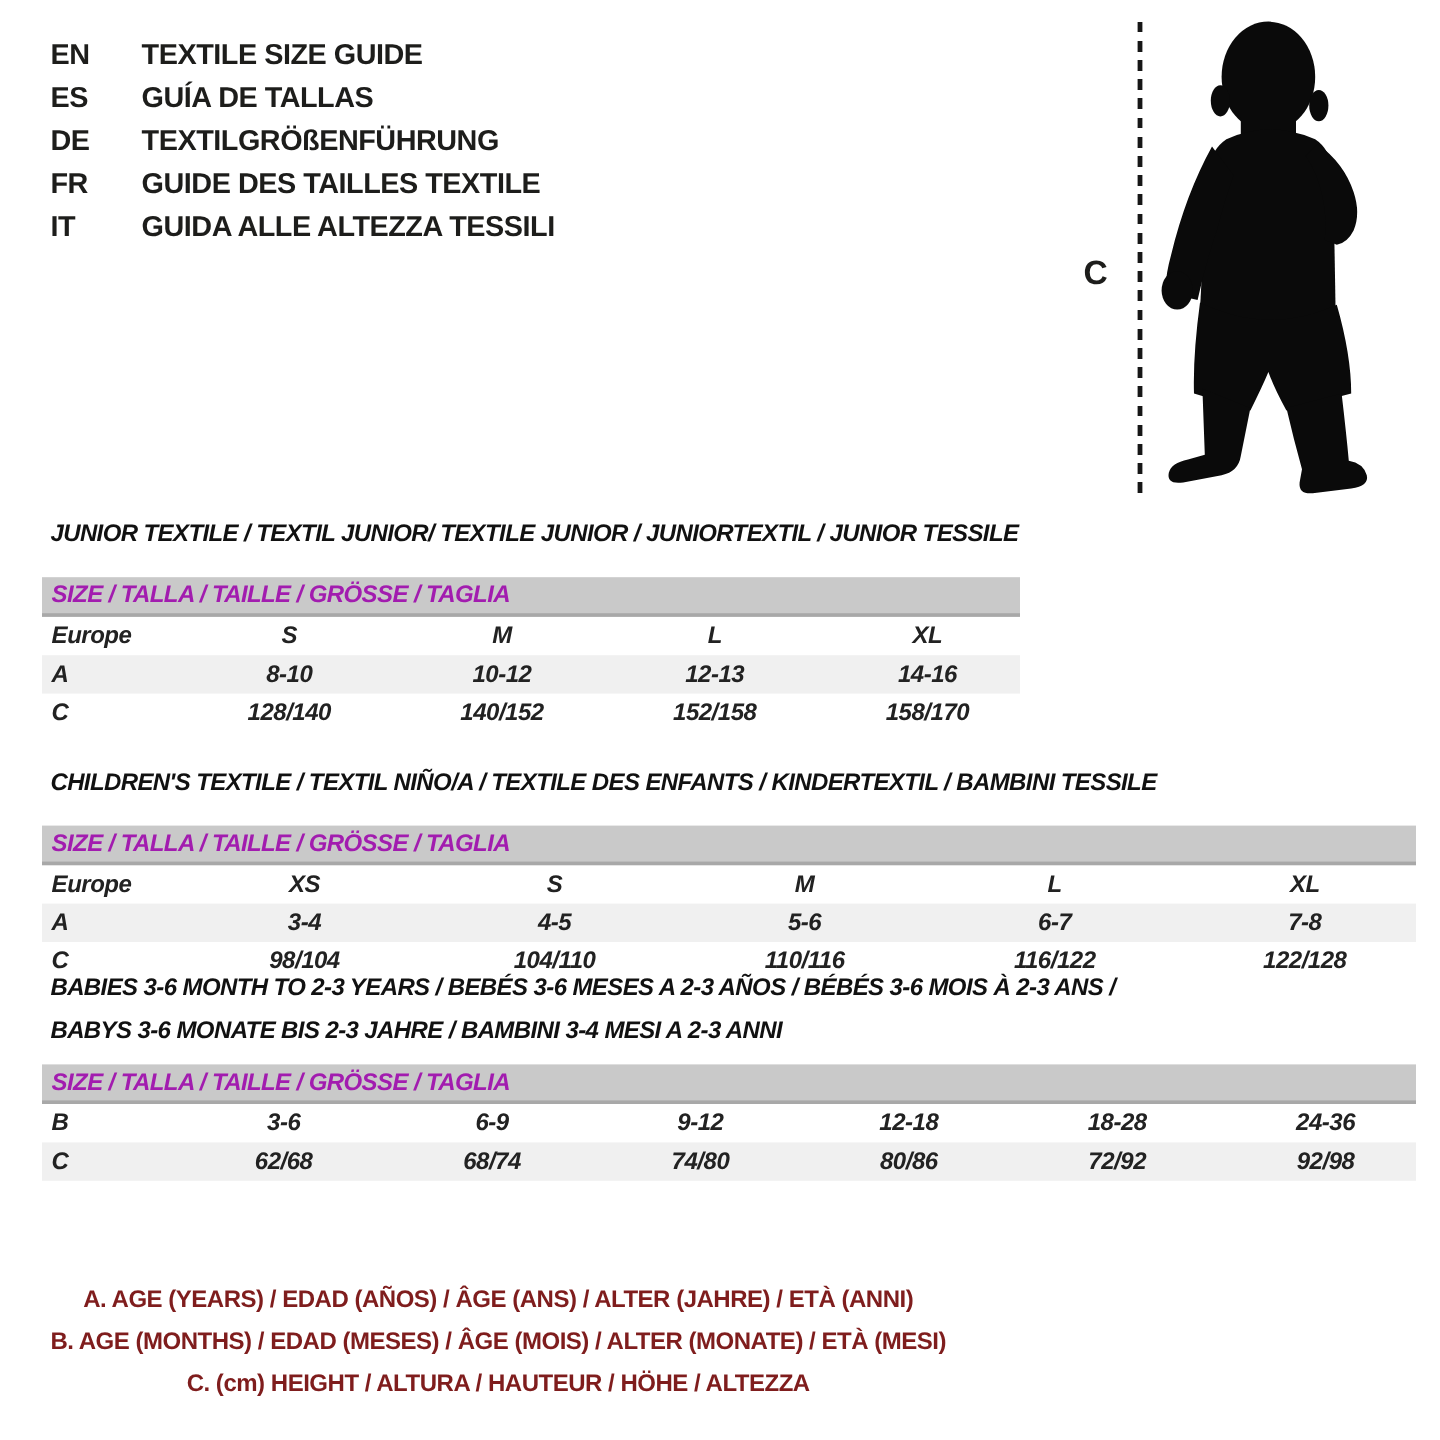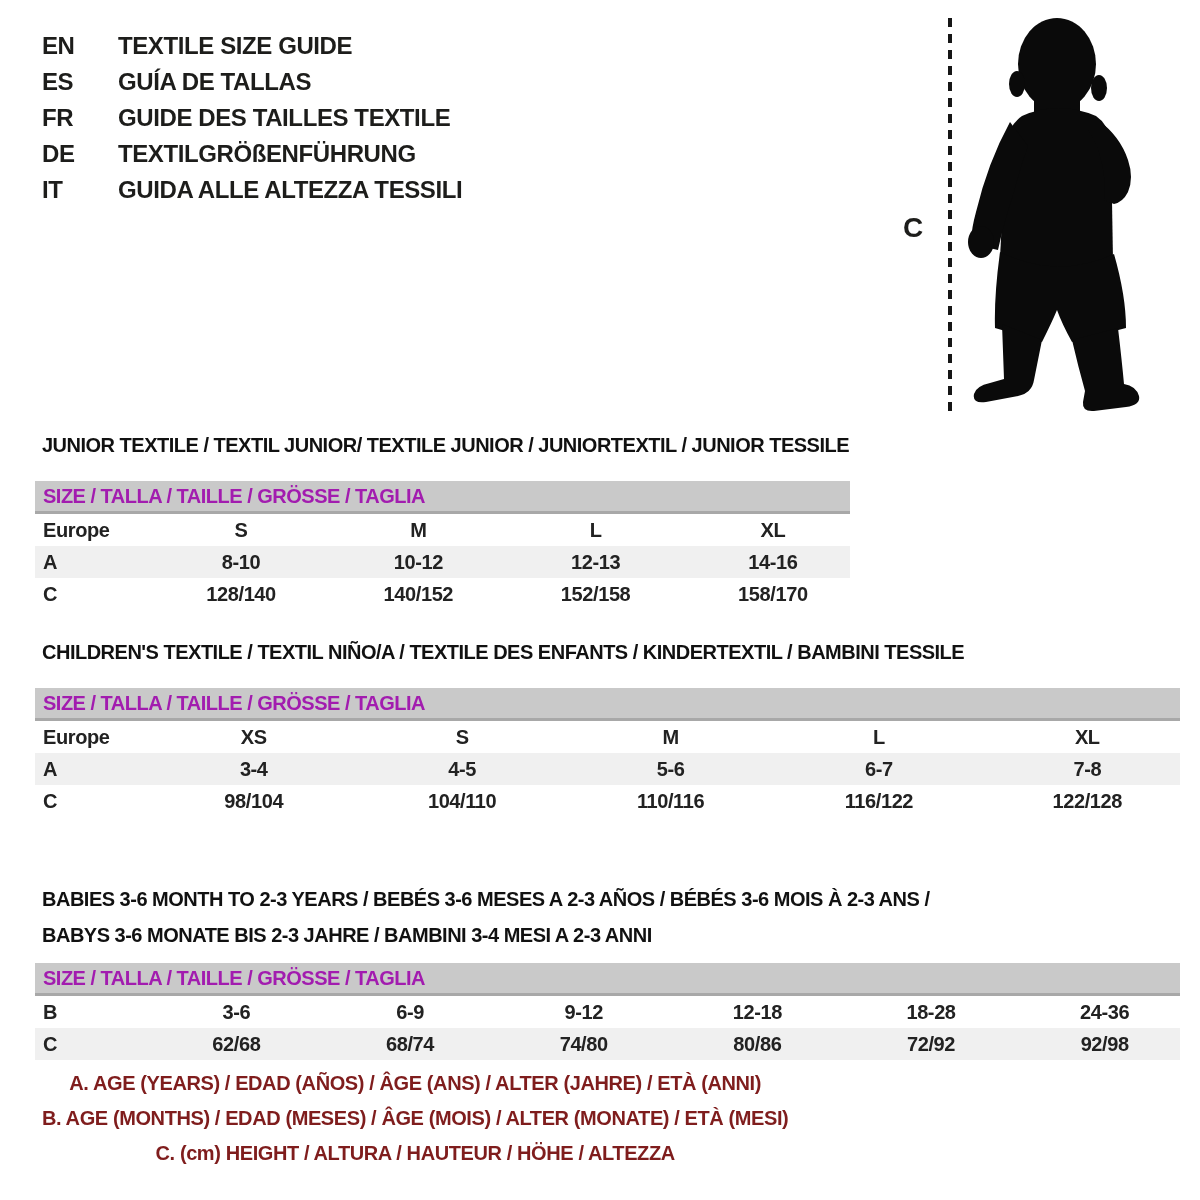--- a/index.html
+++ b/index.html
@@ -17,24 +17,24 @@
 
   
   .dashed-line {
     position:absolute; left:948px; top:18px; width:4px; height:398px;
     background:repeating-linear-gradient(to bottom,#161616 0 9px, transparent 9px 16px);
   }
   .figure-label { position:absolute; left:903px; top:212px; font-size:28px; }
   .baby-svg { position:absolute; left:958px; top:12px; }
 
   
-  .table-section { position:absolute; left:35px; }
+  .table-section { position:absolute; left:35px;font-style:italic; }
   .sec-junior   { top:433px; width:815px;  }
   .sec-children { top:640px; width:1145px; }
-  .sec-babies   { top:881px; width:1145px; }
+  .sec-babies   { top:805px; width:1145px; }
   .section-heading { margin-left:7px; font-size:20px; line-height:24px; letter-spacing:-0.5px; margin-bottom:24px; color:#111; }
   .sec-babies .section-heading { line-height:36px; margin-bottom:10px; }
 
   .size-bar {
     height:33px; line-height:30px; background:#c9c9c9; color:#a21caf;
     padding-left:8px; font-size:20px; letter-spacing:-0.5px;
     border-bottom:3px solid #a8a8a8;
   }
   .trow { display:flex; height:32px; line-height:32px; font-size:20px; letter-spacing:-0.4px; color:#222;gap:23px; }
   .trow.shaded { background:#f0f0f0; }
@@ -54,26 +54,26 @@
   <div class="lang-list" id="langList">
       <div class="lang-row">
         <div class="lang-code">EN</div>
         <div>TEXTILE SIZE GUIDE</div>
       </div>
       <div class="lang-row">
         <div class="lang-code">ES</div>
         <div>GUÍA DE TALLAS</div>
       </div>
       <div class="lang-row">
+        <div class="lang-code">DE</div>
+        <div>TEXTILGRÖßENFÜHRUNG</div>
+      </div>
+      <div class="lang-row">
         <div class="lang-code">FR</div>
         <div>GUIDE DES TAILLES TEXTILE</div>
-      </div>
-      <div class="lang-row">
-        <div class="lang-code">DE</div>
-        <div>TEXTILGRÖßENFÜHRUNG</div>
       </div>
       <div class="lang-row">
         <div class="lang-code">IT</div>
         <div>GUIDA ALLE ALTEZZA TESSILI</div>
       </div>
     </div>
 
   <div class="figure-label">C</div>
   <div class="dashed-line"></div>
 

